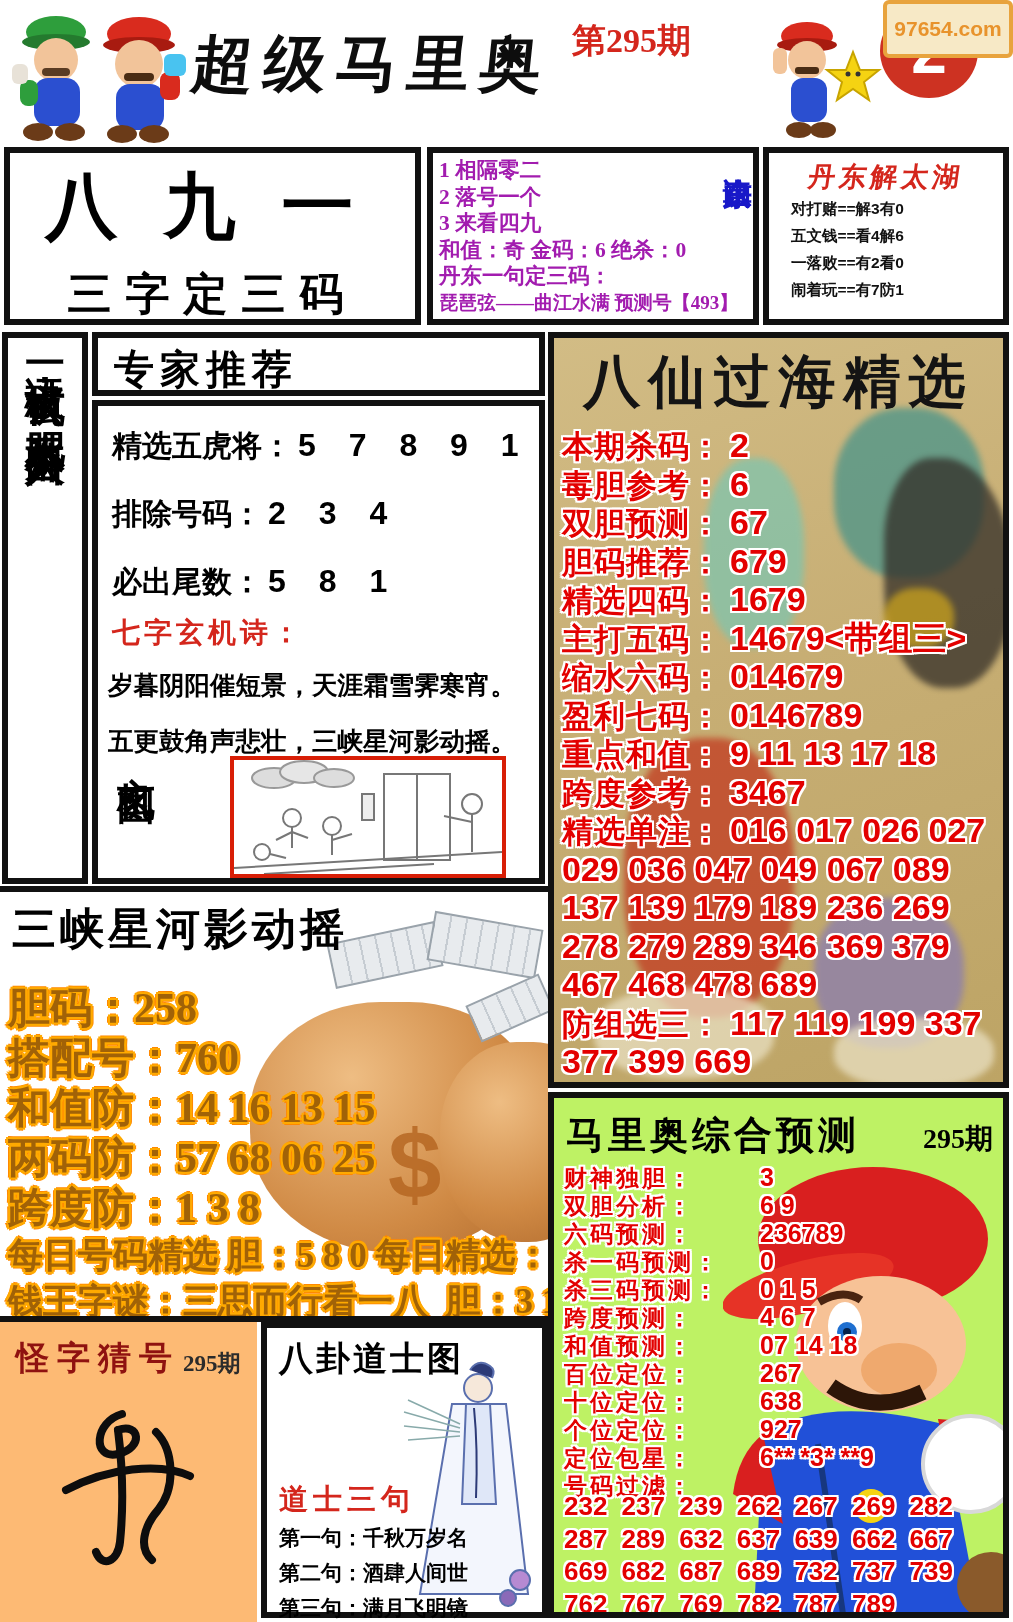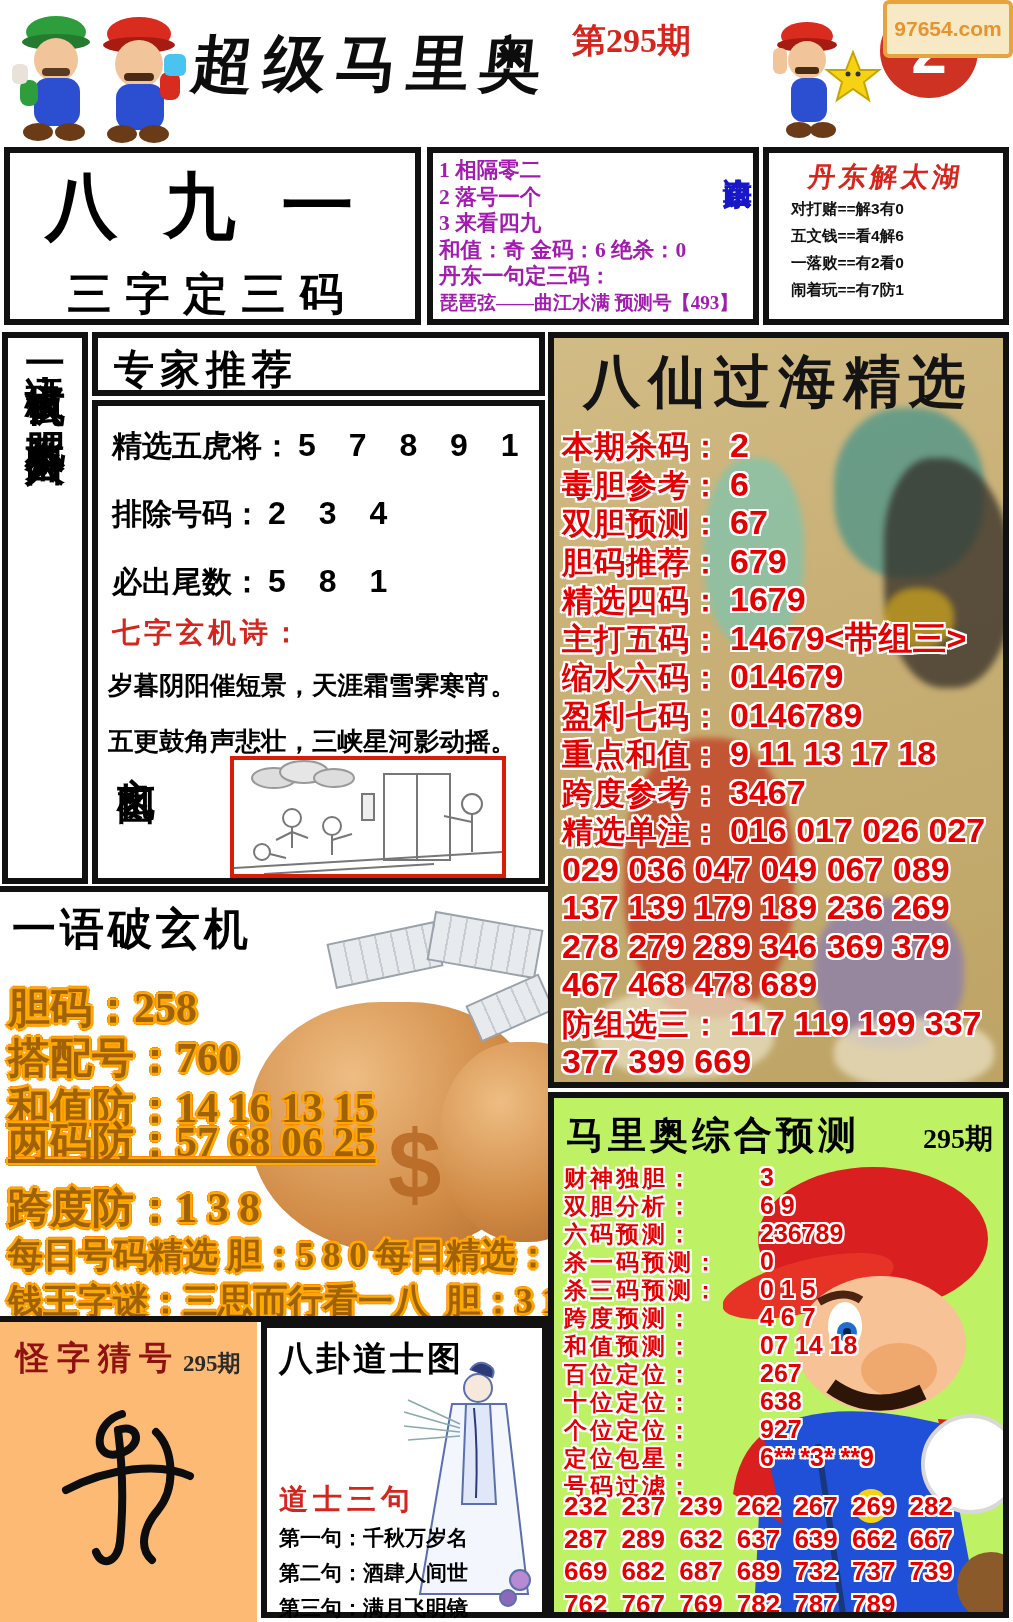--- a/index.html
+++ b/index.html
@@ -196,31 +196,31 @@
           <circle cx="28" cy="92" r="8"></circle>
             <line x1="36" y1="94" x2="52" y2="98"></line>
           <line x1="0" y1="108" x2="268" y2="92"></line>
             <line x1="30" y1="114" x2="200" y2="104"></line>
         </g>
       </svg>
     </div>
   </div>
 
   <div class="abs" id="qianwang">
-    <div id="qw-header">一语破玄机</div>
+    <div id="qw-header">三峡星河影动摇</div>
     <div class="bag" style="left:250px;top:110px;width:290px;height:250px;"></div>
     <div class="bag" style="left:440px;top:150px;width:170px;height:200px;"></div>
     <div class="cash" style="left:330px;top:40px;width:110px;height:46px;transform:rotate(-12deg);"></div>
     <div class="cash" style="left:430px;top:28px;width:110px;height:50px;transform:rotate(10deg);"></div>
     <div class="cash" style="left:470px;top:96px;width:80px;height:40px;transform:rotate(-24deg);"></div>
     <div id="dollar">$</div>
     <div class="qw-line" style="top:88px;">胆码：258</div>
     <div class="qw-line" style="top:138px;">搭配号：760</div>
     <div class="qw-line" style="top:188px;">和值防：14 16 13 15</div>
-    <div class="qw-line" style="top:222px;text-decoration:underline;">两码防：57 68 06 25</div>
+    <div class="qw-line" style="top:238px;">两码防：57 68 06 25</div>
     <div class="qw-line" style="top:288px;">跨度防：1 3 8</div>
     <div class="qw-line narrow" style="top:340px;">每日号码精选 胆：5 8 0 每日精选：0 8</div>
     <div class="qw-line narrow" style="top:386px;">钱王字谜：三思而行看一八  胆：3 1 8</div>
   </div>
 
   <div class="abs" id="guazi">
     <div id="guazi-title">怪字猜号</div>
     <div id="guazi-issue">295期</div>
     <svg class="abs" style="left:52px;top:70px;" width="150" height="200" viewBox="0 0 150 200">
       <g stroke="#0d0d0d" stroke-width="8" fill="none" stroke-linecap="round">

